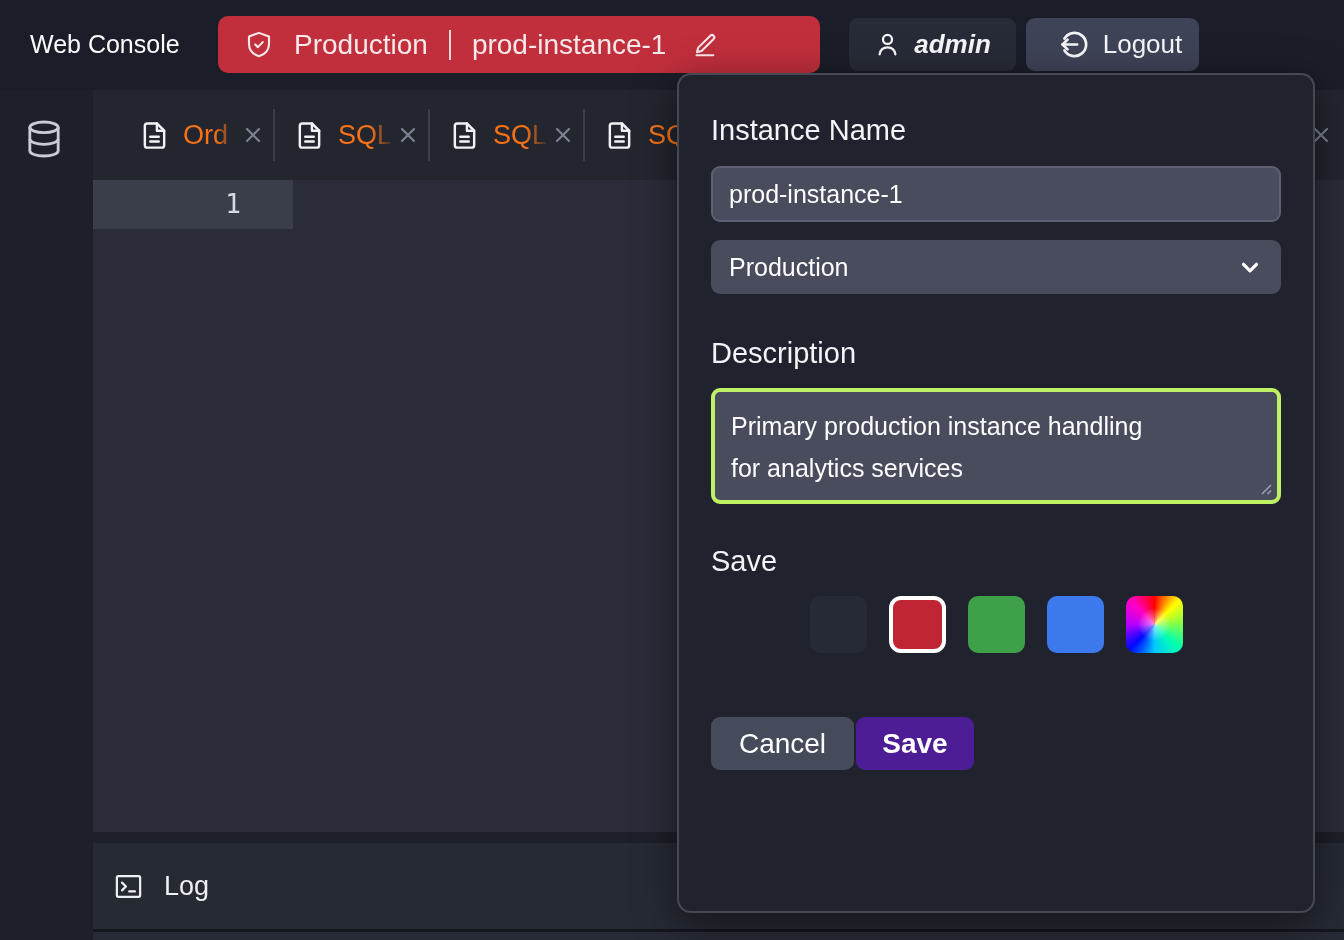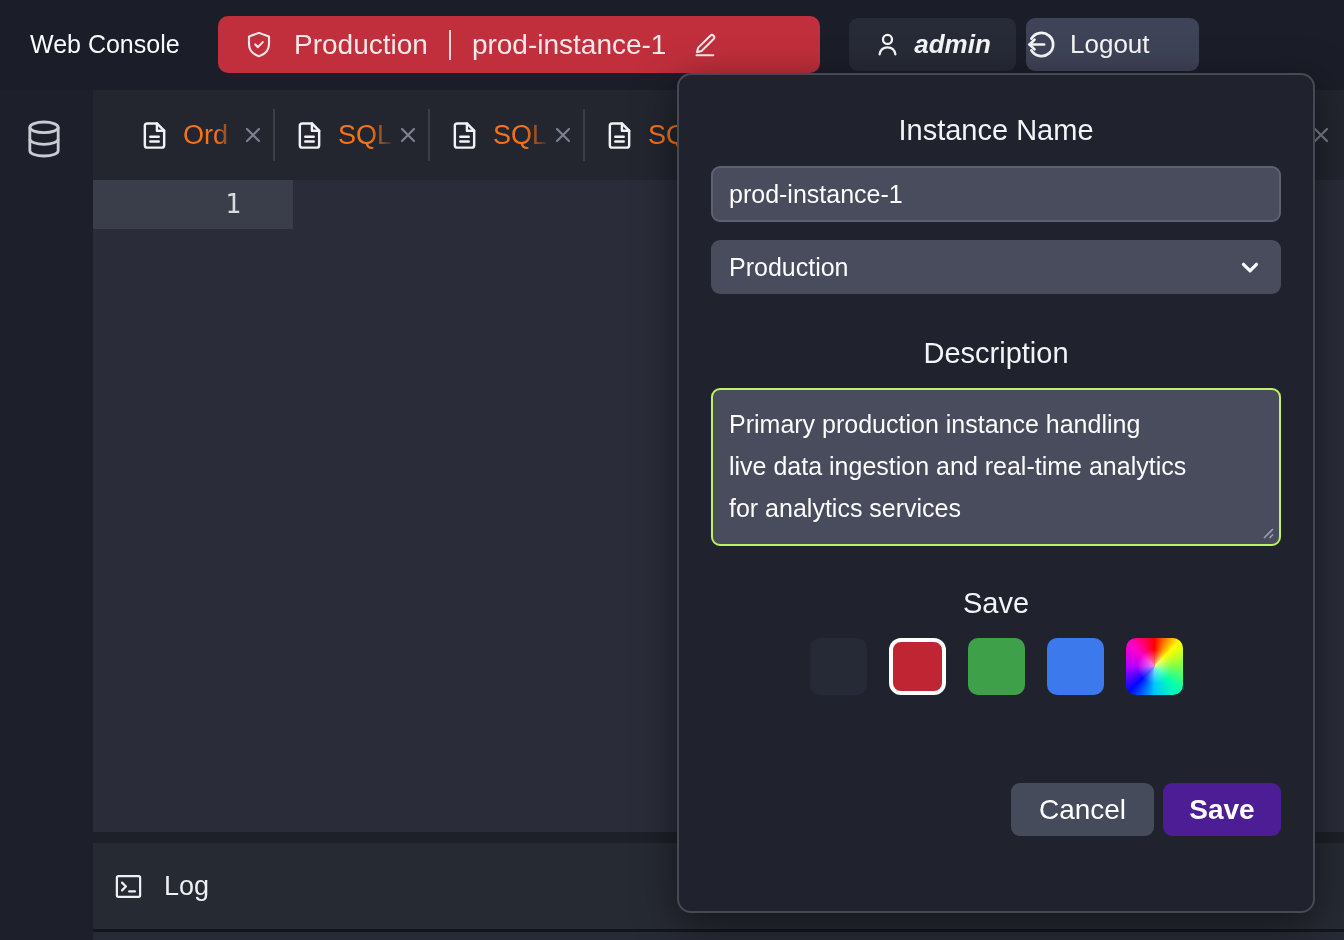--- a/index.html
+++ b/index.html
@@ -22,22 +22,22 @@
   .instance-badge .shield { width:30px; height:30px; margin-right:20px; flex:none; }
   .badge-sep { width:2px; height:30px; background:rgba(255,255,255,.8); margin:0 21px; flex:none; }
   .badge-edit { width:27px; height:27px; margin-left:26px; flex:none; }
   .user-chip {
     position:absolute; left:849px; top:18px; width:167px; height:53px;
     background:#272b37; border-radius:9px; display:flex; align-items:center; justify-content:center;
     gap:13px; font-size:26px; font-weight:bold; color:#f5f6f8;font-style:italic;
   }
   .logout-btn {
     position:absolute; left:1026px; top:18px; width:173px; height:53px;
-    background:#3f4357; border:none; border-radius:9px; display:flex; align-items:center; justify-content:flex-start;
-    gap:13px; font-size:26px; color:#f5f6f8; font-family:inherit; cursor:pointer;
+    background:#3f4357; border:none; border-radius:9px; display:flex; align-items:center; justify-content:center;
+    gap:13px; font-size:26px; color:#f5f6f8; font-family:inherit; cursor:pointer;padding-left:16px;
   }
 
   
   .sidebar { position:absolute; left:0; top:90px; width:93px; height:850px; background:#1d202b; }
   .db-icon { position:absolute; left:24px; top:27px; width:40px; height:44px; color:#c9ccd3; }
 
   
   .main { position:absolute; left:93px; top:90px; width:1251px; height:850px; }
   .tabbar {
     position:absolute; left:0; top:0; width:100%; height:90px; background:#23262f;
@@ -72,51 +72,51 @@
   .log-icon { width:31px; height:31px; color:#eef0f3; }
   .bottom-line { position:absolute; left:0; top:839px; width:100%; height:3px; background:#14161e; }
   .bottom-strip { position:absolute; left:0; top:842px; width:100%; height:8px; background:#272b35; }
 
   
   .modal {
     position:absolute; left:677px; top:73px; width:638px; height:840px;
     background:#20232d; border:2px solid #454954; border-radius:14px;
     box-shadow:0 10px 40px rgba(0,0,0,.5); z-index:10; padding:32px;
   }
-  .field-label { font-size:29px; line-height:34px; color:#f3f4f7;text-align:center; }
+  .field-label { font-size:29px; line-height:34px; color:#f3f4f7; }
   .lbl-name { margin-top:6px; }
   .lbl-type { margin-top:44px; }
   .lbl-desc { margin-top:42px; }
   .lbl-color { margin-top:40px; }
   .text-input {
     margin-top:19px; width:100%; height:56px;
     background:#484c5d; border:2px solid #5d6173; border-radius:9px;
     color:#fdfdfe; font-size:25px; padding:0 16px; font-family:inherit; outline:none;
   }
   .select-box {
     margin-top:18px; width:100%; height:54px; background:#484c5d; border-radius:9px;
     display:flex; align-items:center; justify-content:space-between; padding:0 18px;
     font-size:25px; color:#fdfdfe; cursor:pointer;
   }
   .chevron { width:26px; height:26px; color:#ffffff; }
   .textarea-box {
-    position:relative; margin-top:18px; width:100%; height:158px;
-    background:#484c5d; border:2px solid #bef264; border-radius:9px;
+    position:relative; margin-top:18px; width:100%; height:116px;
+    background:#484c5d; border:4px solid #bef264; border-radius:9px;
     padding:13px 16px; font-size:25px; line-height:42px; color:#fdfdfe; cursor:text;
   }
   .resize-handle { position:absolute; right:5px; bottom:5px; width:15px; height:15px; color:#9aa0ae; }
   .swatch-row { margin-top:18px; display:flex; justify-content:center; gap:22px; }
   .swatch { width:57px; height:57px; border-radius:10px; cursor:pointer; flex:none; }
   .swatch.selected { border:4px solid #ffffff; border-radius:12px; }
   .swatch-rainbow {
     background:
       radial-gradient(circle at 50% 50%, rgba(255,255,255,.55), rgba(255,255,255,0) 42%),
       conic-gradient(from 0deg at 50% 50%, #ff0000, #ffff00, #7dff4a, #00ffb0, #00c8ff, #0008ff, #b400ff, #ff00c8, #ff0000);
   }
-  .btn-row { margin-top:88px; display:flex; justify-content:flex-end; gap:9px; }
+  .btn-row { margin-top:64px; display:flex; justify-content:flex-start; gap:2px; }
   .btn { height:53px; border:none; border-radius:9px; font-size:28px; color:#ffffff; font-family:inherit; cursor:pointer; }
   .btn-cancel { width:143px; background:#464b5c; }
   .btn-save { width:118px; background:#4c1d95;font-weight:bold; }
 </style>
 </head>
 <body>
 
 <div class="topbar">
   <div class="app-title">Web Console</div>
 
@@ -245,21 +245,20 @@
     <span>Production</span>
     <svg class="chevron" viewBox="0 0 24 24" fill="none" stroke="currentColor" stroke-width="3" stroke-linecap="round" stroke-linejoin="round">
       <path d="M6 9.5l6 6 6-6"></path>
     </svg>
   </div>
 
   <div class="field-label lbl-desc">Description</div>
   <div class="textarea-box">
     <div id="desc-lines">
         <div>Primary production instance handling</div>
-        <div>live data ingestion and real-time analytics</div>
         <div>for analytics services</div>
       </div>
     <svg class="resize-handle" viewBox="0 0 15 15" fill="none" stroke="currentColor" stroke-width="1.6">
       <path d="M14 5L5 14M14 10.5L10.5 14"></path>
     </svg>
   </div>
 
   <div class="field-label lbl-color">Save</div>
   <div class="swatch-row">
       <div class="swatch" style="background: rgb(38, 42, 54);"></div>

